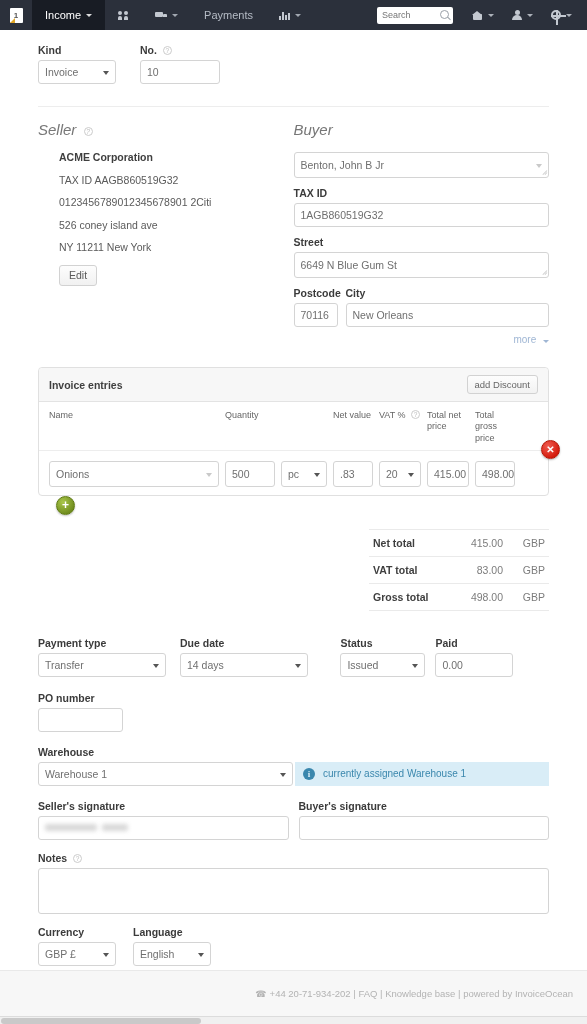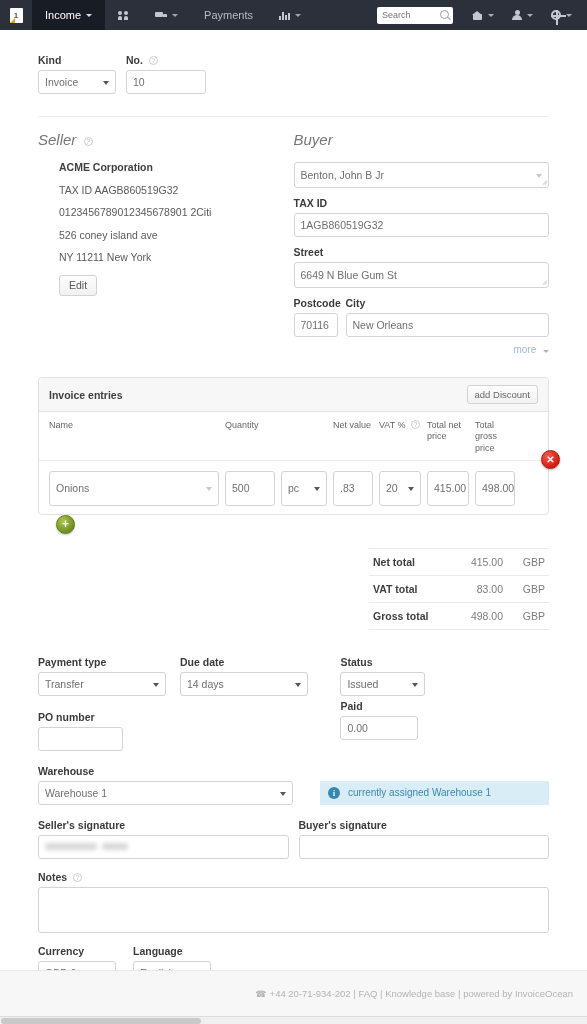--- a/index.html
+++ b/index.html
@@ -114,21 +114,21 @@
   }
   .sel { position:relative; }
   .sel .arr {
     position:absolute; right:6px; top:50%; margin-top:-1px;
     width:0;height:0;border-left:3px solid transparent;border-right:3px solid transparent;
     border-top:4px solid #555;
   }
   .sel.light .arr { border-top-color:#c9c9c9; }
 
   
-  .top-row { display:flex; gap:10px; margin-bottom:22px;margin-top:10px; }
+  .top-row { display:flex; gap:24px; margin-bottom:22px; }
   .f-kind { width:78px; }
   .f-no { width:80px; }
   .f-date { width:80px; }
 
   hr.sep { border:0; border-top:1px solid #ededed; margin:0 0 14px 0; }
 
   
   .sb { display:flex; }
   .sb-left { width:50%; padding-right:12px; }
   .sb-right { width:50%; }
@@ -184,21 +184,21 @@
   .th-row { display:flex; padding:8px 10px 0 10px; border-bottom:1px solid #ededed; }
   .th { font-size:9px; color:#666; line-height:1.25; padding-bottom:6px; }
   .c-name { width:170px; }
   .c-qty  { width:50px; margin-left:6px;}
   .c-unit { width:46px; margin-left:6px;}
   .c-net  { width:40px; margin-left:6px;}
   .c-vat  { width:42px; margin-left:6px;}
   .c-tnet { width:42px; margin-left:6px;}
   .c-tgrs { width:40px; margin-left:6px;}
   .td-row { display:flex; padding:10px 10px 8px 10px; align-items:center; }
-  .td .inp { height:35px; font-size:10.5px; }
+  .td .inp { height:26px; font-size:10.5px; }
   .btn-del {
     position:absolute; right:-12px; top:72px;
     width:19px;height:19px;border-radius:50%;
     background:radial-gradient(circle at 35% 30%, #f05b4f, #d3180a 75%);
     border:1px solid #b41505;
     display:flex;align-items:center;justify-content:center;
     color:#fff;font-size:10px;font-weight:bold;cursor:pointer;
     box-shadow:0 1px 2px rgba(0,0,0,.3);
   }
   .btn-add {
@@ -215,29 +215,29 @@
   .totals table { border-collapse:collapse; width:180px; }
   .totals td { border-top:1px solid #eaeaea; padding:7px 4px; font-size:10.5px; }
   .totals tr:last-child td { border-bottom:1px solid #eaeaea; }
   .tt-label { font-weight:bold; color:#3f3f3f; }
   .tt-val { text-align:right; color:#7c7c7c; }
   .tt-cur { text-align:right; color:#7c7c7c; width:42px; }
 
   
   .pay-wrap { margin-top:26px; display:flex; }
   .pay-left { width:58%; }
-  .pay-right { width:42%; display:flex; gap:4px; padding-left:6px;flex-direction:column;}
+  .pay-right { width:42%; display:flex; gap:10px; padding-left:6px;}
   .pay-row { display:flex; gap:14px; }
   .w-pay { width:128px; }
   .w-due { width:128px; }
   .w-status { width:85px; }
   .w-paid { width:78px; }
   .po { width:85px; margin-top:15px; }
 
-  .wh-wrap { margin-top:14px; display:flex; gap:27px; align-items:flex-end;}
+  .wh-wrap { margin-top:14px; display:flex; gap:2px; align-items:flex-end;}
   .wh-sel { width:255px; }
   .alert-info {
     flex:1; background:#d9edf7; color:#3a87ad; font-size:10px;
     padding:6px 8px; display:flex; align-items:center; gap:8px; height:24px;
   }
   .info-ico {
     width:12px;height:12px;border-radius:50%;background:#3a87ad;color:#d9edf7;
     font-size:9px;font-weight:bold;display:flex;align-items:center;justify-content:center;
     font-family:"Liberation Serif", serif;
   }

